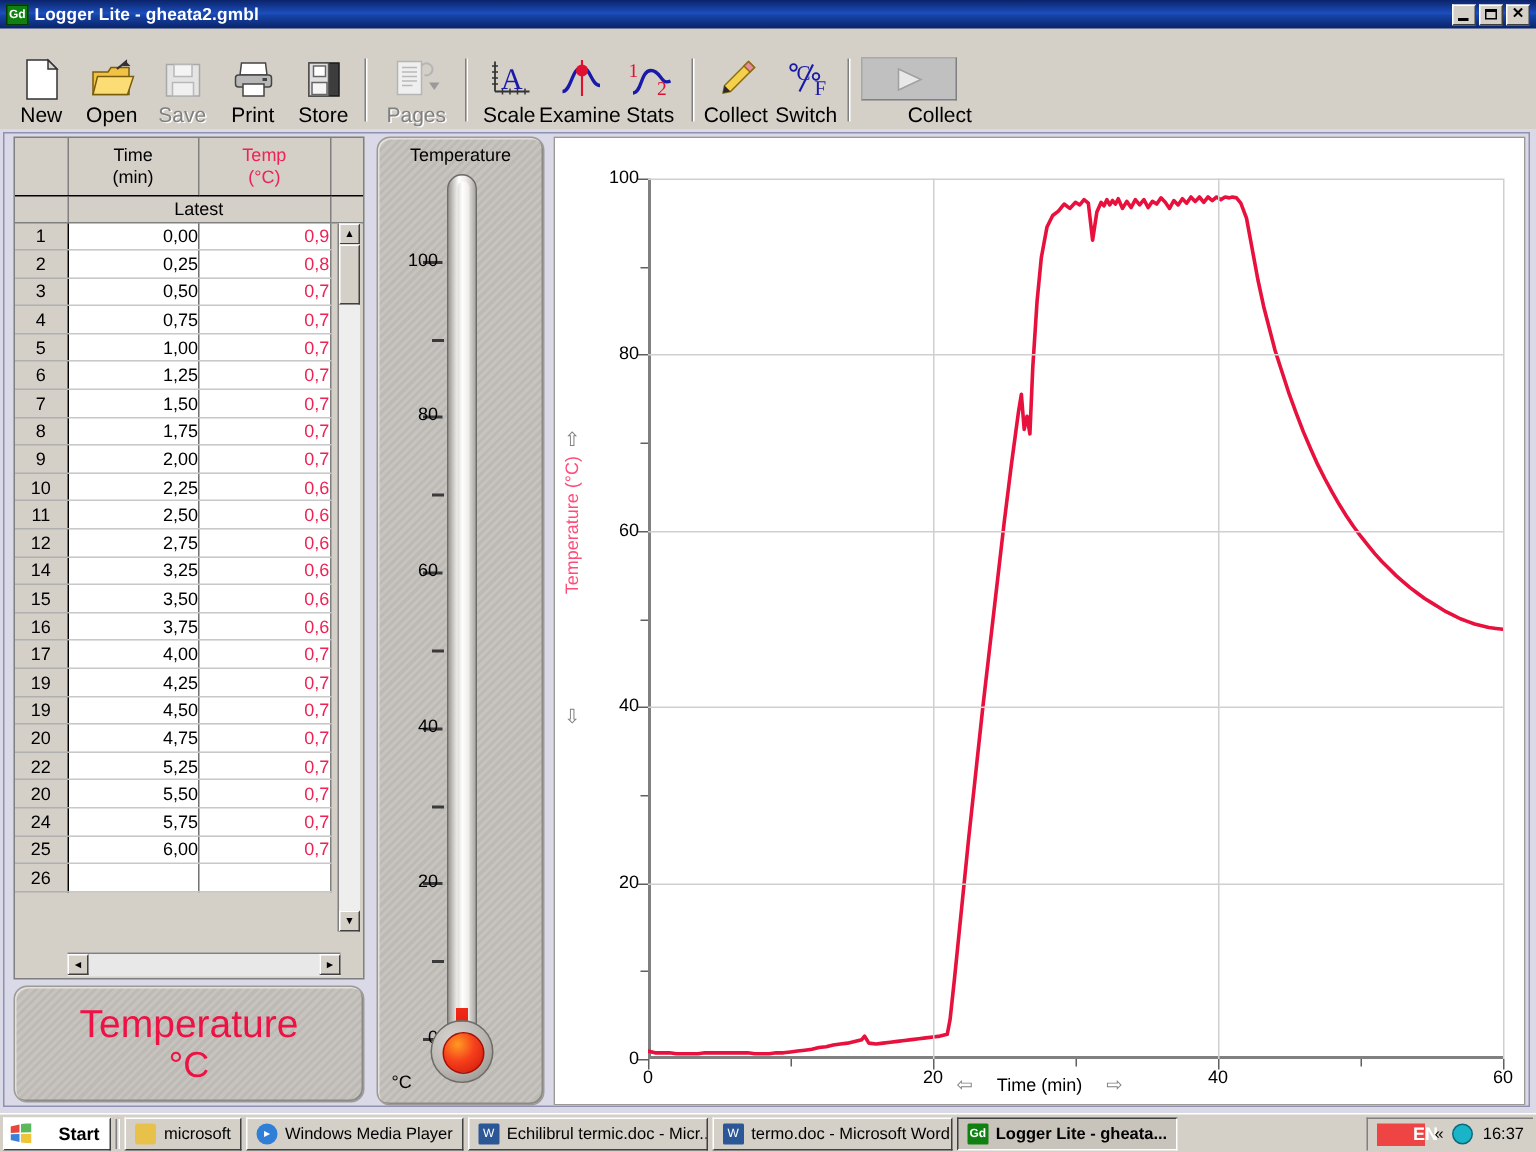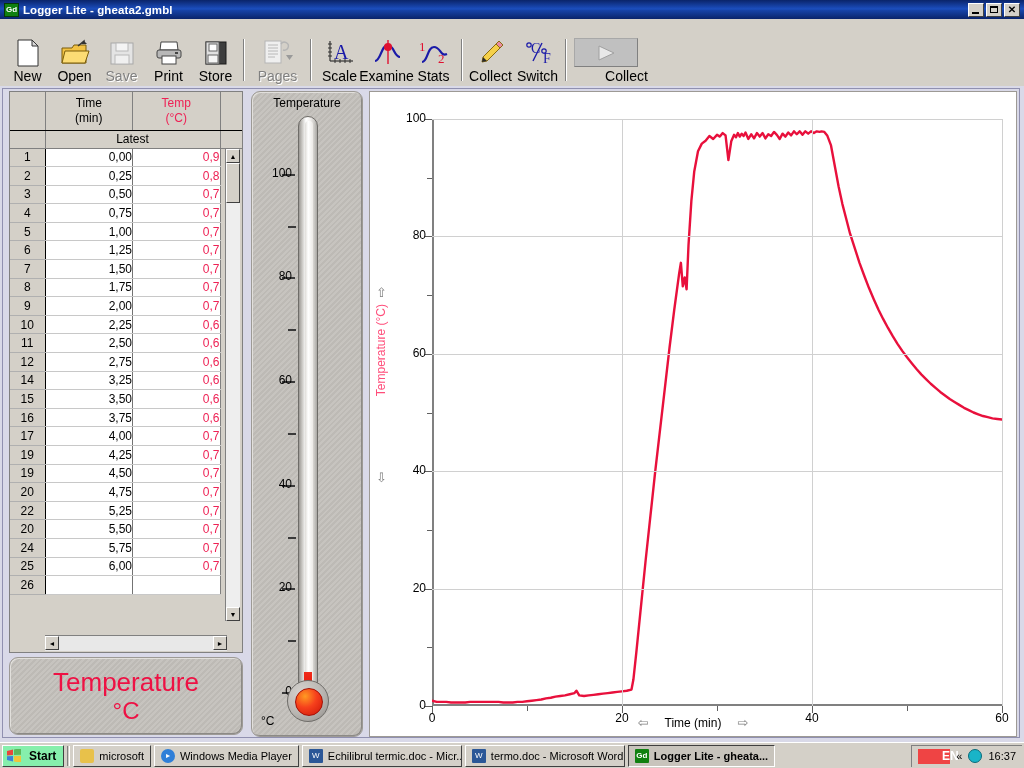--- a/index.html
+++ b/index.html
@@ -260,23 +260,23 @@
   svg.curve { position:absolute; left:0; top:0; width:570px; height:587px; }
 
   
   .taskbar {
     position:absolute; left:0; bottom:0; width: 1024px; height: 26px;
     background: #d4d0c8;
     border-top: 1px solid #ffffff;
     display:flex; align-items:center; padding: 1px 0;
   }
   .startbtn {
-    display:flex; align-items:center; gap:8px;
+    display:flex; align-items:center; gap:18px;
     height: 22px; margin-left: 2px; padding: 0 7px 0 4px;
-    background: #86efac;
+    background: #ffffff;
     border-top: 1px solid #fff; border-left: 1px solid #fff;
     border-right: 1px solid #404040; border-bottom: 1px solid #404040;
     font-size: 12px; font-weight: bold; color:#000;
   }
   .flag { width:14px; height:13px; position:relative; }
   .tdiv { width:3px; height:20px; margin: 0 3px;
           border-left:1px solid #808080; border-right:1px solid #fff; }
   .taskbtn {
     display:flex; align-items:center; gap:5px;
     height: 22px; padding: 0 6px; margin-right: 3px;

